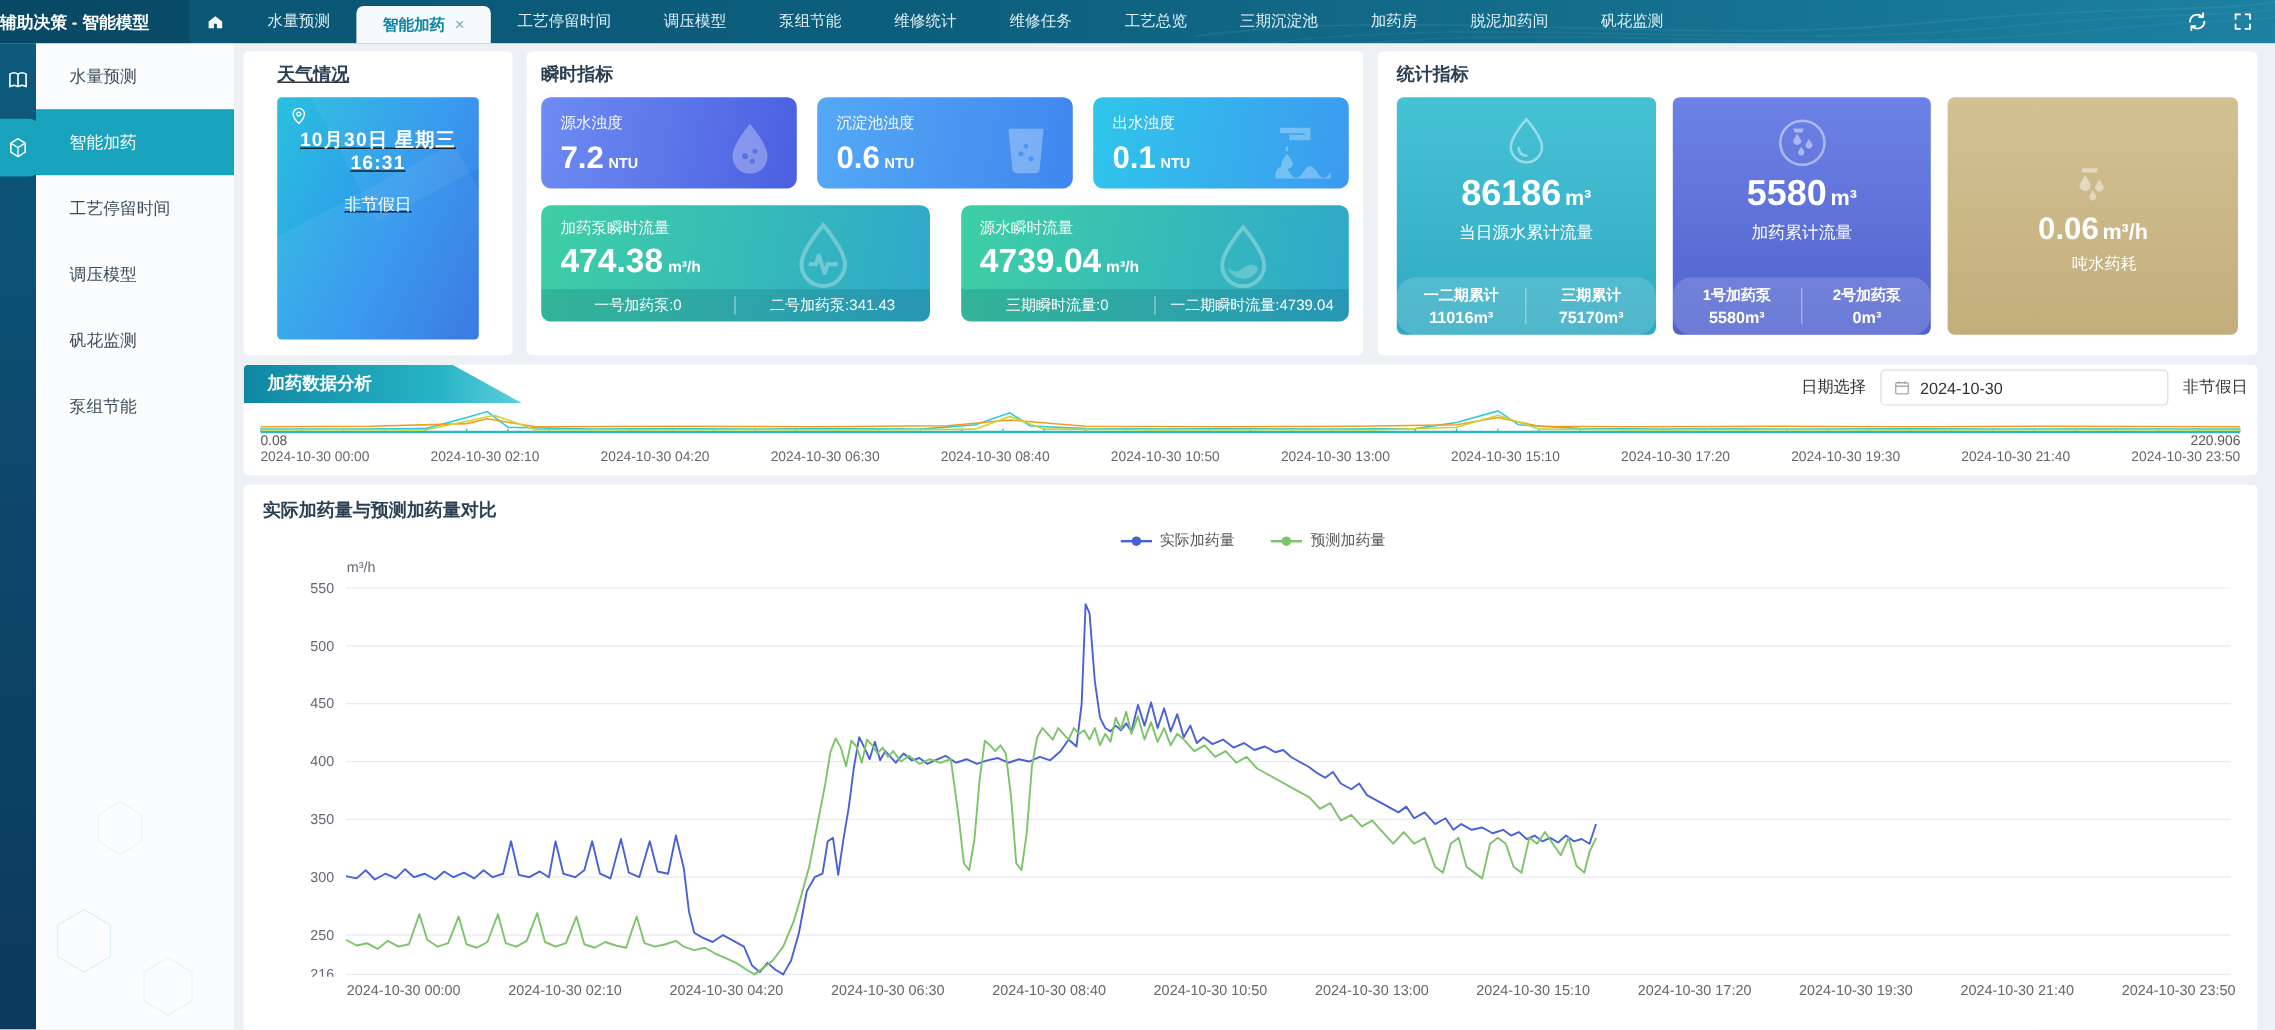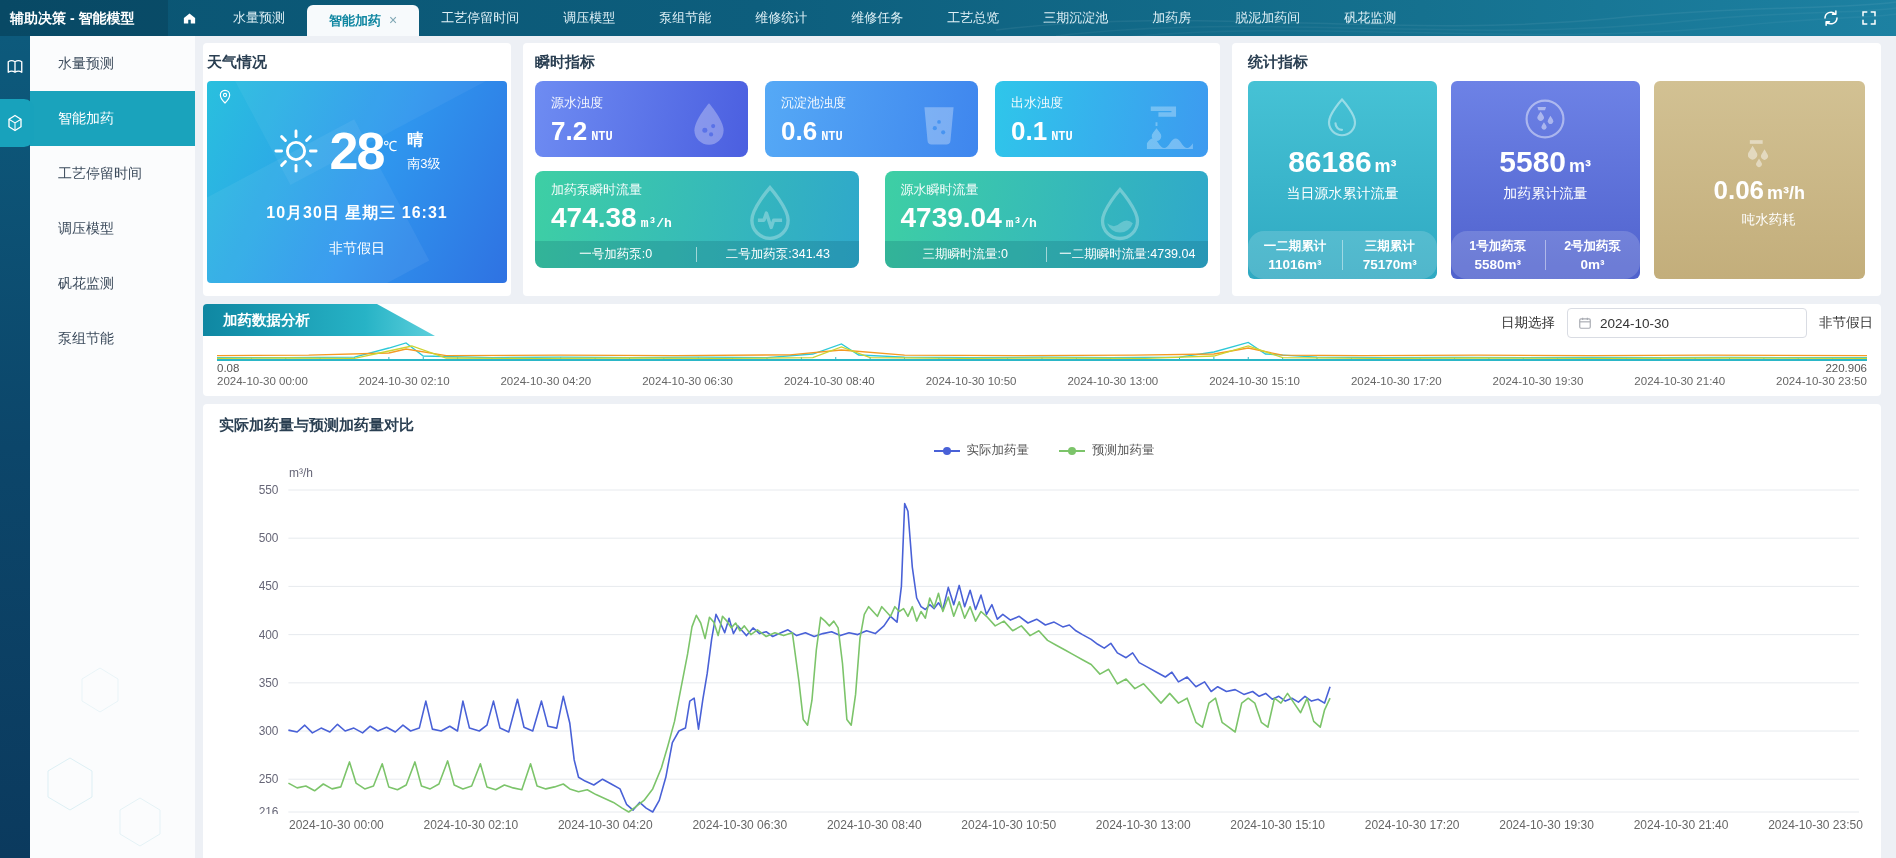--- a/index.html
+++ b/index.html
@@ -4,21 +4,21 @@
 <style>
   html,body{margin:0;padding:0;}
   body{width:1896px;height:858px;overflow:hidden;background:#edf0f5;font-family:"Liberation Sans",sans-serif;}
   .app{position:relative;width:1896px;height:858px;overflow:hidden;}
 
   
   .topbar{position:absolute;left:0;top:0;width:1896px;height:36px;
     background:linear-gradient(90deg,#0a5472 0%,#0d5e7d 40%,#15718f 75%,#1d81a2 100%);
     display:flex;align-items:center;z-index:30;}
   .topbar-waves{position:absolute;right:0;top:0;height:36px;width:900px;pointer-events:none;opacity:.6;}
-  .logo{width:158px;height:36px;line-height:36px;padding-left:10px;color:#fff;font-size:14px;font-weight:bold;
+  .logo{width:158px;height:36px;line-height:36px;padding-left:0;color:#fff;font-size:14px;font-weight:bold;
     background:rgba(0,30,45,0.18);white-space:nowrap;}
   .tabs{display:flex;align-items:flex-end;height:36px;flex:1;}
   .tab{height:36px;line-height:36px;padding:0 22px;color:#dff0f6;font-size:13px;cursor:pointer;white-space:nowrap;}
   .tab.home{padding:0 14px;display:flex;align-items:center;}
   .tab.active{background:#f7fafc;color:#0f86a1;border-radius:6px 6px 0 0;height:31px;line-height:31px;
     display:flex;align-items:center;gap:8px;font-weight:bold;}
   .tab .close{color:#7fa7b4;font-size:14px;font-weight:normal;cursor:pointer;}
   .topbar-actions{display:flex;align-items:center;gap:20px;padding-right:18px;}
   .tb-icon{width:18px;height:18px;cursor:pointer;}
 
@@ -35,21 +35,21 @@
   .side-item.active{background:#1aa3bc;color:#fff;}
   .side-hex{position:absolute;left:0;bottom:0;opacity:.5;}
 
   
   .content{position:absolute;left:203px;top:36px;width:1693px;height:822px;padding-top:7px;box-sizing:border-box;}
   .panel{background:#fff;border-radius:4px;box-sizing:border-box;}
   .sec-title{font-size:15px;font-weight:600;color:#2a3f52;}
 
   .row1{display:flex;gap:12px;height:253px;margin-right:15px;}
   
-  .weather-panel{width:308px;padding:10px 4px;}
+  .weather-panel{width:224px;padding:10px 28px;text-decoration:underline;}
   .weather-card{position:relative;margin-top:9px;height:202px;border-radius:4px;overflow:hidden;color:#fff;
     background:linear-gradient(115deg,#29c0de 0%,#2f96ee 55%,#2f72e2 100%);}
   .weather-card .deco1{position:absolute;width:260px;height:160px;background:rgba(255,255,255,0.06);transform:rotate(-28deg);left:-60px;top:90px;}
   .weather-card .deco2{position:absolute;width:260px;height:120px;background:rgba(255,255,255,0.05);transform:rotate(-28deg);left:40px;top:-70px;}
   .pin{position:absolute;left:10px;top:8px;}
   .weather-main{position:relative;display:flex;align-items:center;justify-content:center;gap:10px;margin-top:44px;}
   .temp{font-size:52px;font-weight:bold;line-height:1;letter-spacing:-2px;}
   .temp-unit{font-size:14px;vertical-align:18px;}
   .cond{display:flex;flex-direction:column;gap:4px;align-self:flex-end;padding-bottom:4px;}
   .cond-main{font-size:16px;font-weight:bold;}
@@ -59,21 +59,21 @@
 
   
   .instant-panel{width:697px;padding:10px 12px;}
   .turb-row{display:flex;gap:17px;margin-top:9px;height:76px;}
   .turb-card{flex:1;border-radius:8px;position:relative;color:#fff;padding:13px 16px;box-sizing:border-box;overflow:hidden;}
   .turb-card.c0{background:linear-gradient(100deg,#6e8cf2 0%,#4b5fe0 100%);}
   .turb-card.c1{background:linear-gradient(100deg,#55a9f6 0%,#3f86ee 100%);}
   .turb-card.c2{background:linear-gradient(100deg,#2fc6ea 0%,#3d9af0 100%);}
   .card-label{font-size:13px;opacity:.95;}
   .card-value{font-size:26px;font-weight:bold;margin-top:6px;line-height:1;}
-  .card-unit{font-size:12px;font-weight:bold;margin-left:4px;font-family:Liberation Mono, monospace;}
+  .card-unit{font-size:12px;font-weight:bold;margin-left:4px;}
   .watermark{position:absolute;right:14px;bottom:8px;opacity:.30;}
   .flow-row{display:flex;gap:26px;margin-top:14px;height:97px;}
   .flow-card{flex:1;border-radius:8px;position:relative;color:#fff;padding:10px 16px;box-sizing:border-box;overflow:hidden;
     background:linear-gradient(100deg,#3ecfa4 0%,#2fa8cb 100%);}
   .flow-card .card-value{font-size:28px;margin-top:5px;}
   .flow-card .card-unit{font-size:13px;}
   .flow-card .watermark{right:60px;bottom:26px;}
   .flow-strip{position:absolute;left:0;right:0;bottom:0;height:27px;background:rgba(8,80,100,0.20);
     display:flex;align-items:center;font-size:12.5px;}
   .flow-strip .cell{flex:1;text-align:center;}
@@ -209,40 +209,20 @@
 
       <section class="panel weather-panel">
         <div class="sec-title">天气情况</div>
         <div class="weather-card">
           <div class="deco1"></div>
           <div class="deco2"></div>
           <svg class="pin" width="16" height="16" viewBox="0 0 24 24">
             <path d="M12 2 a7 7 0 0 1 7 7 c0 5-7 12-7 12 s-7-7-7-12 a7 7 0 0 1 7-7 Z" stroke="#fff" stroke-width="1.8" fill="none"></path>
             <circle cx="12" cy="9" r="2.4" stroke="#fff" stroke-width="1.6" fill="none"></circle>
           </svg>
-          <div class="weather-main">
-            <svg width="46" height="46" viewBox="0 0 48 48">
-              <circle cx="24" cy="24" r="9" stroke="#fff" stroke-width="3" fill="none"></circle>
-              <g stroke="#fff" stroke-width="3" stroke-linecap="round">
-                <line x1="24" y1="3" x2="24" y2="9"></line>
-                  <line x1="24" y1="39" x2="24" y2="45"></line>
-                <line x1="3" y1="24" x2="9" y2="24"></line>
-                  <line x1="39" y1="24" x2="45" y2="24"></line>
-                <line x1="9" y1="9" x2="13" y2="13"></line>
-                  <line x1="35" y1="35" x2="39" y2="39"></line>
-                <line x1="9" y1="39" x2="13" y2="35"></line>
-                  <line x1="35" y1="13" x2="39" y2="9"></line>
-              </g>
-            </svg>
-            <div><span class="temp">28</span><span class="temp-unit">℃</span></div>
-            <div class="cond">
-              <span class="cond-main">晴</span>
-              <span class="cond-wind">南3级</span>
-            </div>
-          </div>
           <div class="weather-date">10月30日  星期三  16:31</div>
           <div class="weather-holiday">非节假日</div>
         </div>
       </section>
 
       <section class="panel instant-panel">
         <div class="sec-title">瞬时指标</div>
         <div class="turb-row">
           <div class="turb-card c0">
             <div class="card-label">源水浊度</div>

